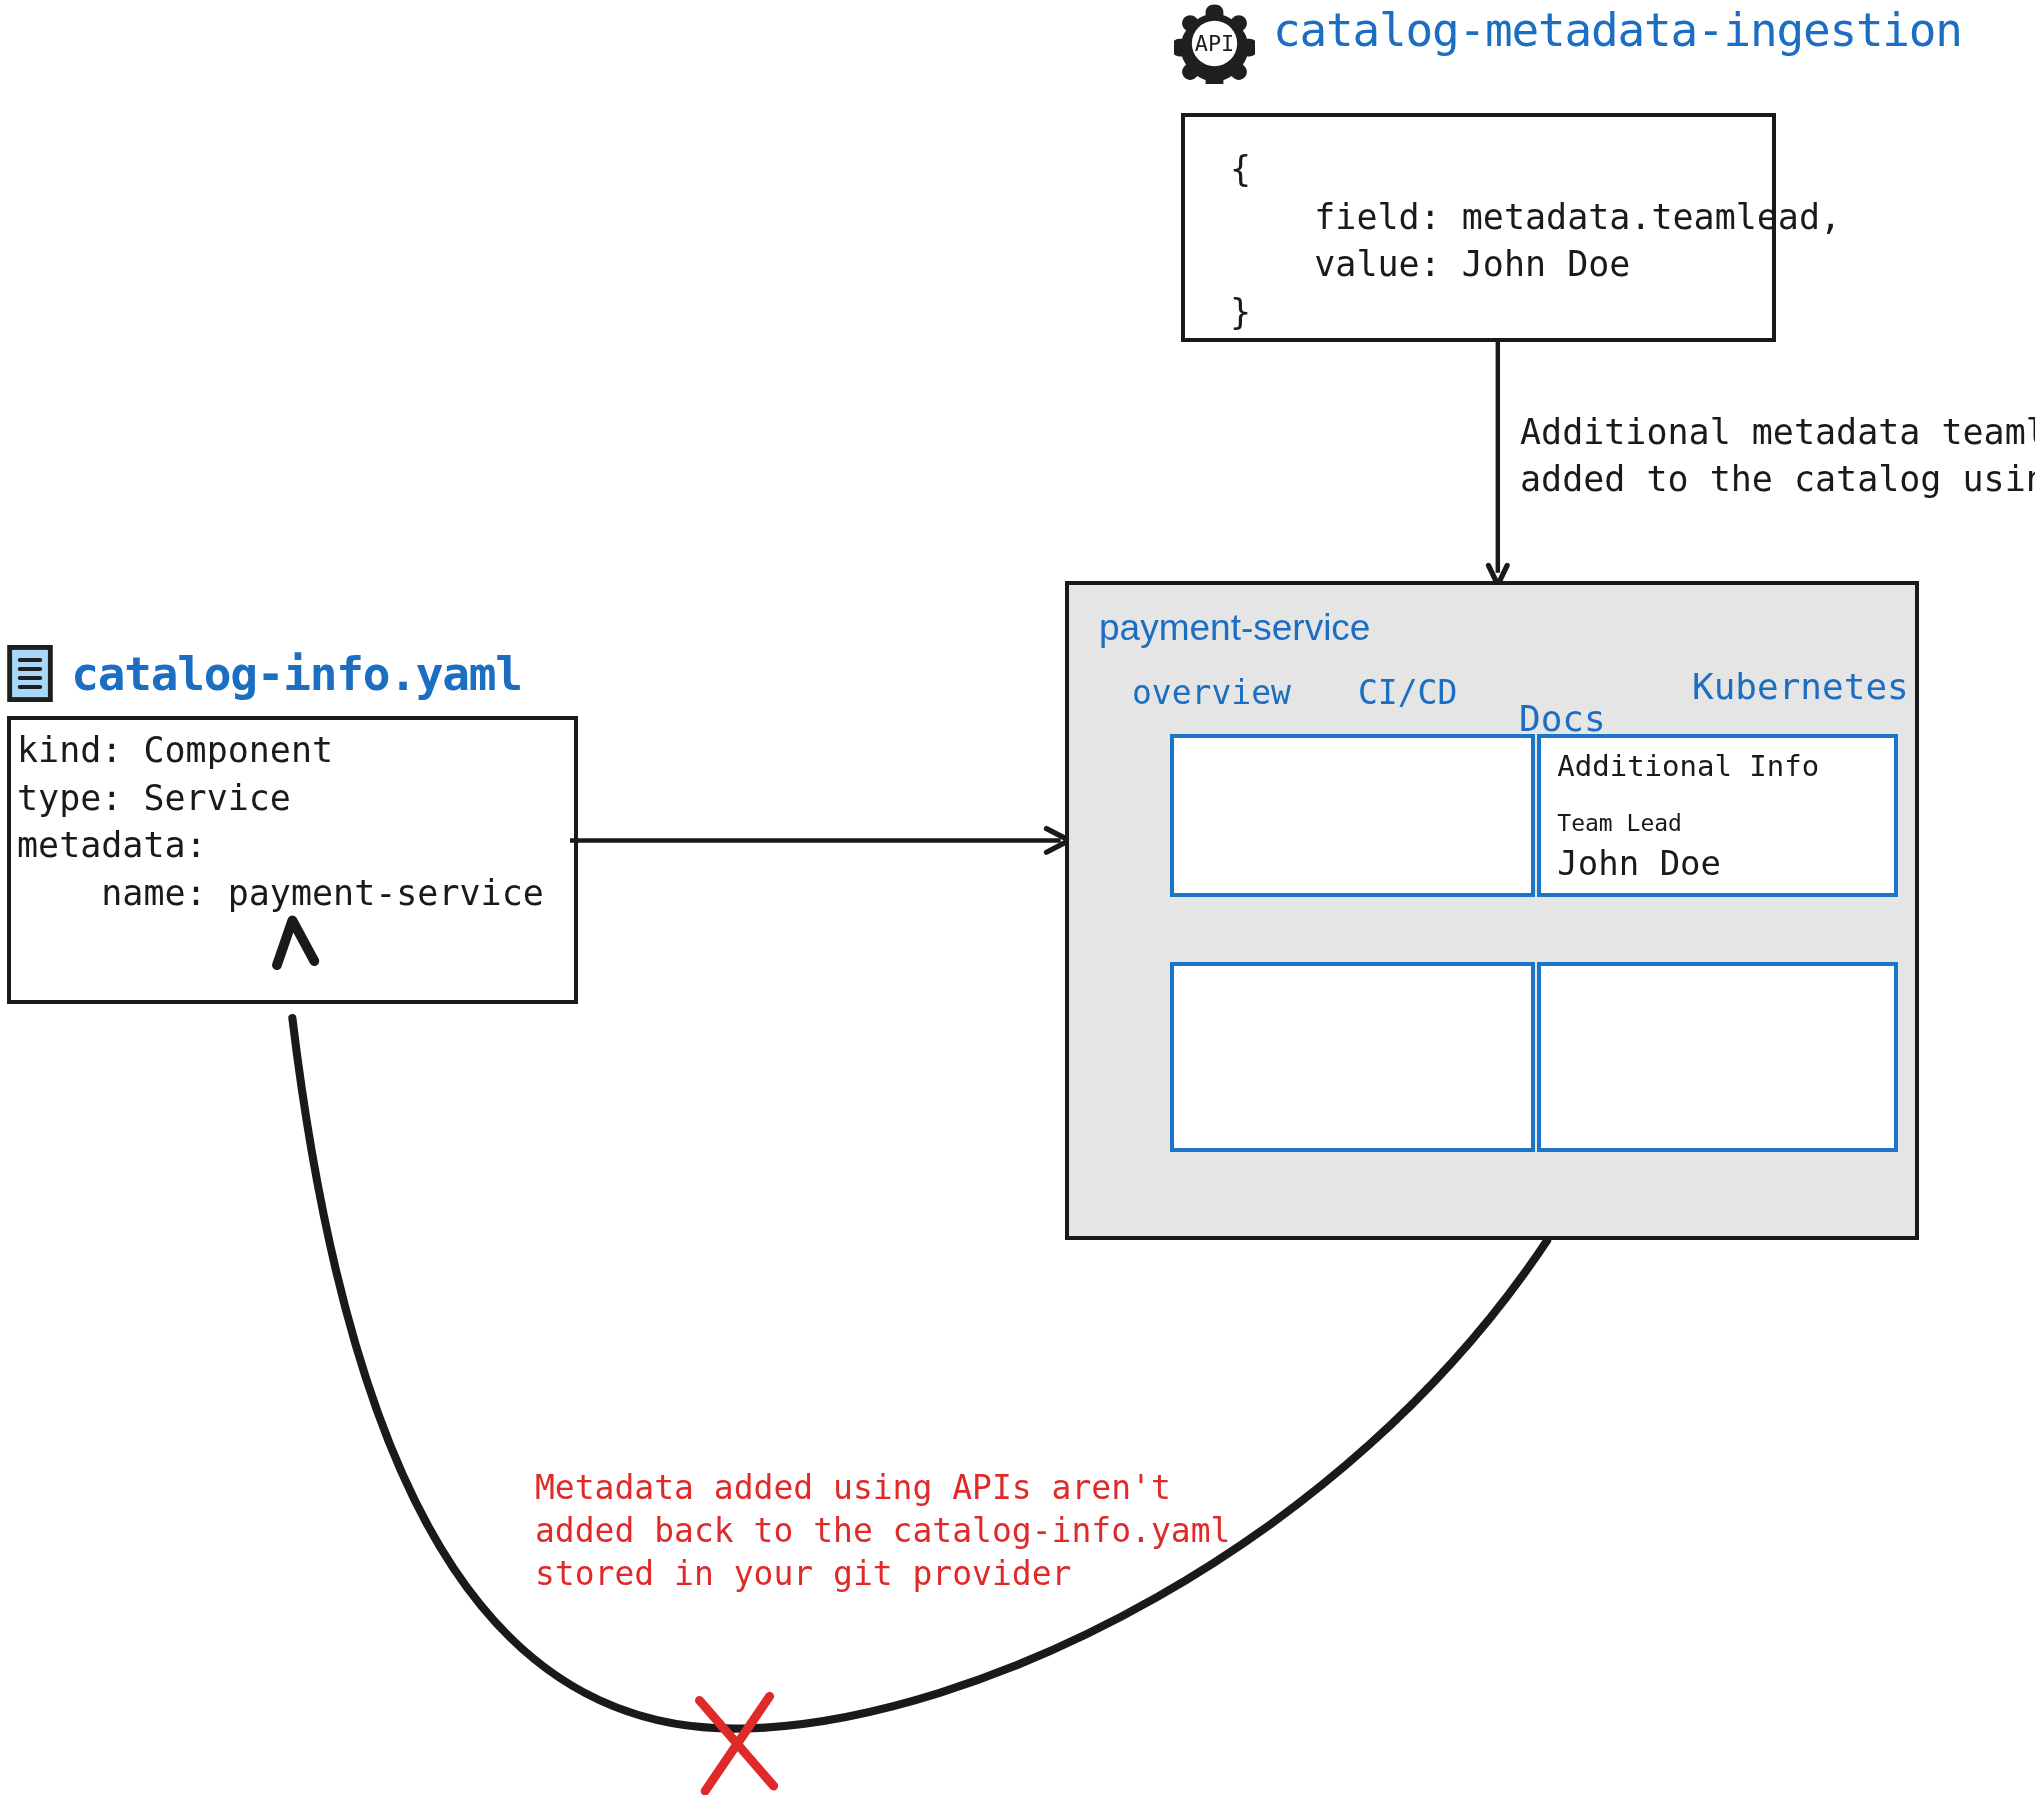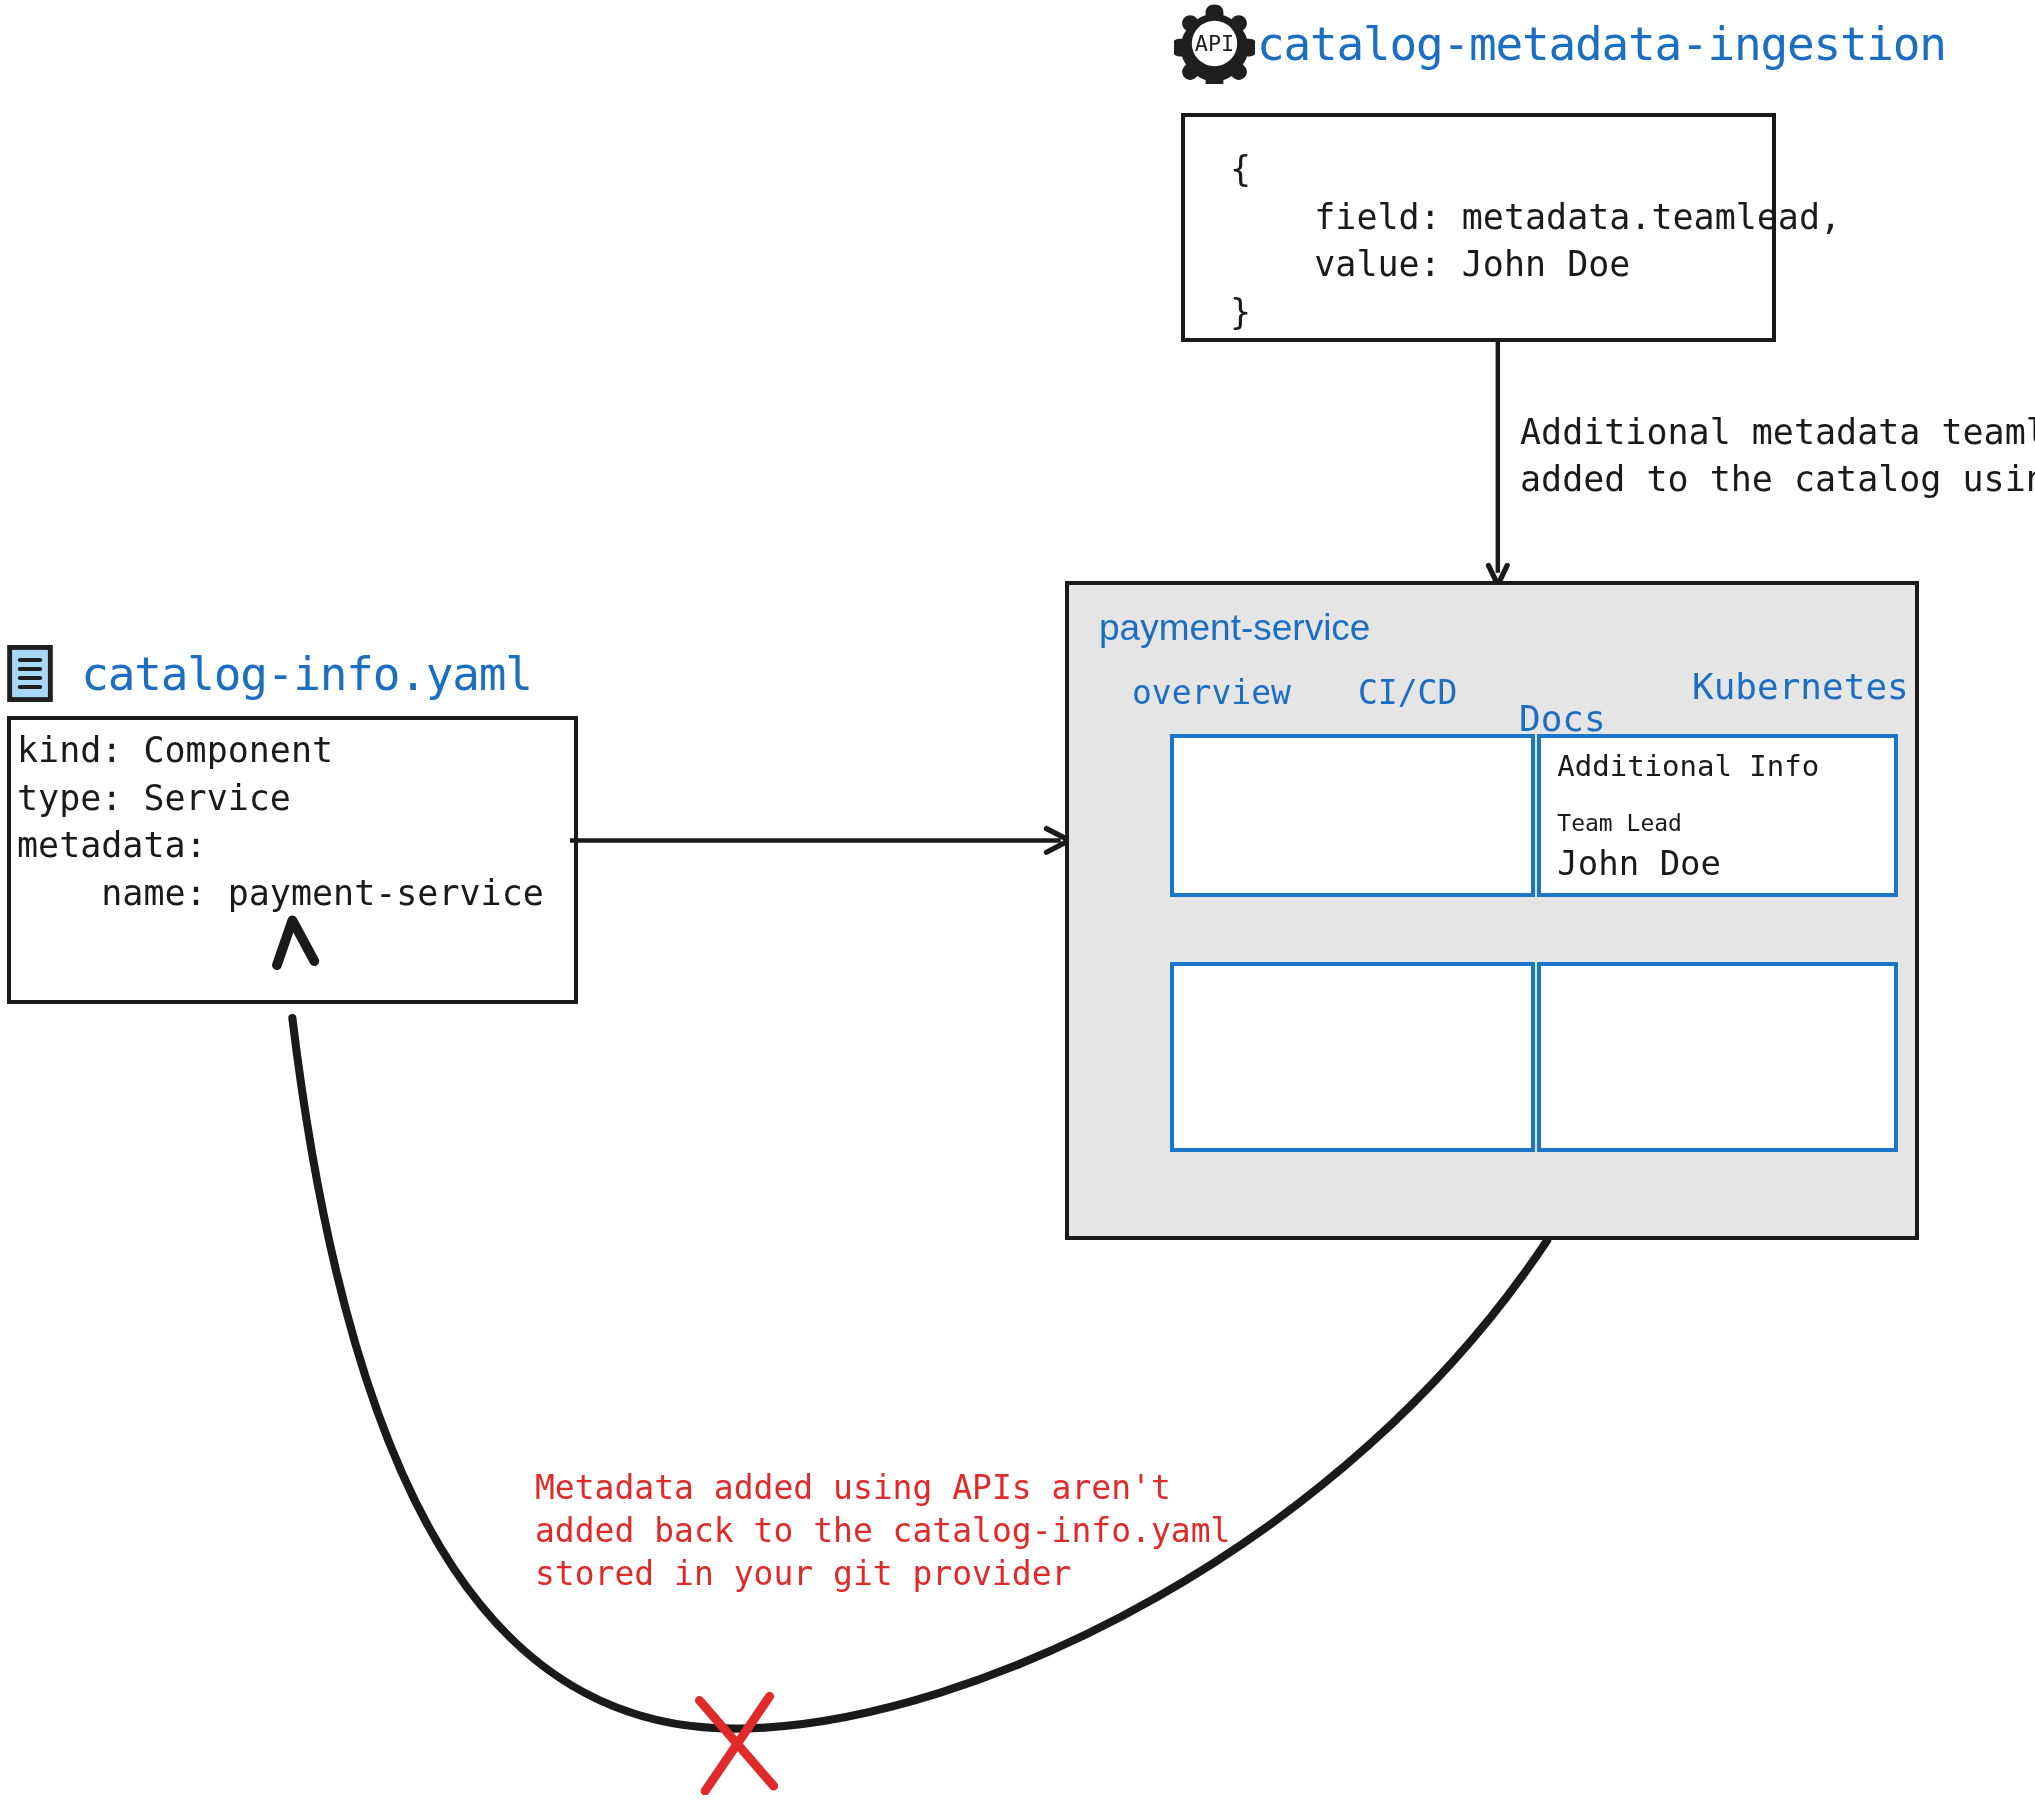--- a/index.html
+++ b/index.html
@@ -17,22 +17,21 @@
   }
   .mono { font-family: "DejaVu Sans Mono", monospace; }
   .sans { font-family: "Liberation Sans", sans-serif; }
 
   
   #api-header {
     position: absolute;
     left: 1174px;
     top: 3.3px;
     display: flex;
-    align-items: center;
-    gap: 2px;
+    gap: 18px;
   }
   #api-gear-icon { width: 81px; height: 81px; display: block; }
   #api-title {
     color: #1b6ec2;
     font-size: 46px;
     letter-spacing: -1.2px;
     white-space: nowrap;
     font-family: "DejaVu Sans Mono", monospace;
   }
 
@@ -70,21 +69,22 @@
     white-space: pre;
   }
 
   
   #yaml-header {
     position: absolute;
     left: 7.3px;
     top: 645px;
     display: flex;
     align-items: center;
-    gap: 28px;
+    gap: 18px;
+    font-weight: bold;
   }
   #yaml-doc-icon { width: 46px; height: 57px; display: block; }
   #yaml-title {
     color: #1b6ec2;
     font-size: 46px;
     letter-spacing: -1.2px;
     white-space: nowrap;
     font-family: "DejaVu Sans Mono", monospace;
   }
 

